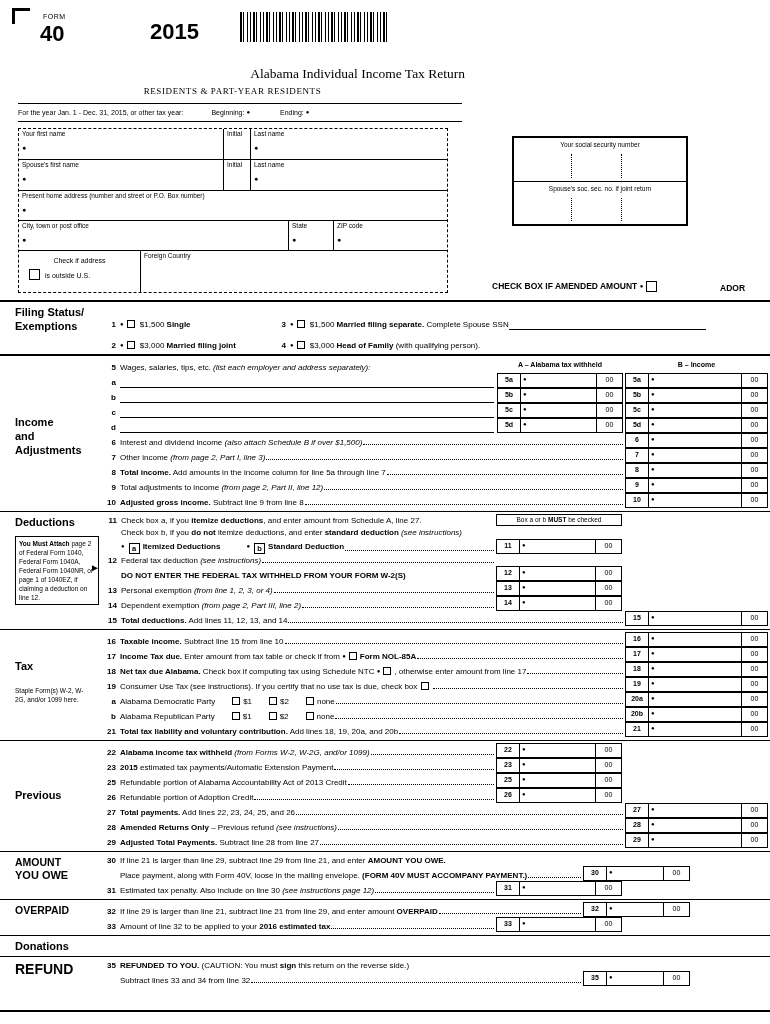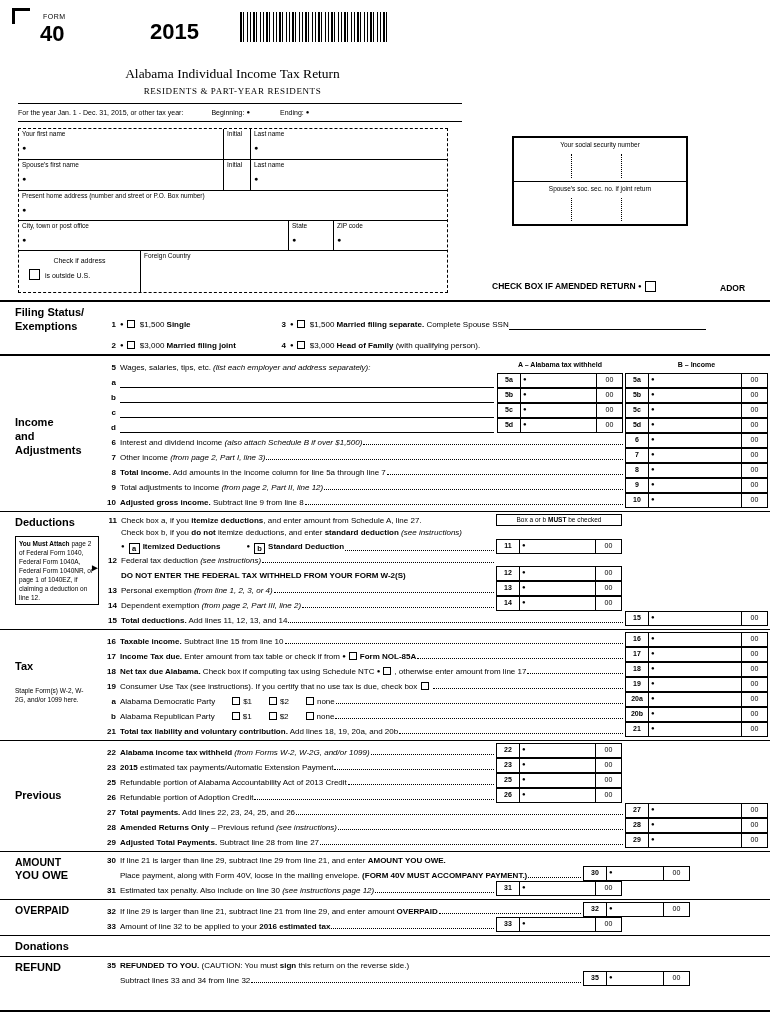--- a/index.html
+++ b/index.html
@@ -7,21 +7,21 @@
   .page{position:relative;width:770px;height:1024px;background:#fff;color:#000;
         font-family:"Liberation Sans",sans-serif;font-size:8px;line-height:1.25;overflow:hidden}
   .b{font-weight:bold}.i{font-style:italic}
   
   .corner{position:absolute;left:12px;top:8px;width:18px;height:16px;border-left:3px solid #000;border-top:3px solid #000}
   .formword{position:absolute;left:43px;top:13px;font-size:7px;letter-spacing:.5px}
   .formnum{position:absolute;left:40px;top:20px;font-size:22px;font-weight:bold}
   .yearbig{position:absolute;left:150px;top:18px;font-size:22px;font-weight:bold}
   .bar{position:absolute;left:240px;top:12px;width:150px;height:30px;
        background:repeating-linear-gradient(90deg,#000 0 2px,#fff 2px 3px,#000 3px 4px,#fff 4px 7px,#000 7px 8px,#fff 8px 10px,#000 10px 11px,#fff 11px 13px)}
-  .title{position:absolute;left:0;top:66px;width:465px;text-align:center;font-family:"Liberation Serif",serif;font-size:13.5px}
+  .title{position:absolute;left:0;top:66px;width:465px;text-align:right;font-family:"Liberation Serif",serif;font-size:13.5px}
   .subtitle{position:absolute;left:0;top:86px;width:465px;text-align:center;font-family:"Liberation Serif",serif;font-size:9px;letter-spacing:.6px}
   .hline{position:absolute;border-top:1px solid #000}
   .taxyear{position:absolute;left:18px;top:109px;width:444px;display:flex;font-size:7px;padding-bottom:3px;border-bottom:1px solid #000}
   .taxyear .seg{margin-left:28px}
   
   .namebox{position:absolute;left:18px;top:128px;width:430px;height:165px;border:1.5px dashed #000;display:flex;flex-direction:column}
   .nrow{display:flex;border-bottom:1px solid #000}
   .nrow:last-child{border-bottom:none;flex:1}
   .ncell{border-right:1px solid #000;padding:1px 3px;font-size:6.5px;overflow:hidden}
   .ncell:last-child{border-right:none}
@@ -154,21 +154,21 @@
       <div class="ssep" style="left:62%"></div>
     </div>
     <div class="ssnhalf">
       <div class="ssnlabel">Spouse's soc. sec. no. if joint return</div>
       <div class="ssep" style="left:33%"></div>
       <div class="ssep" style="left:62%"></div>
     </div>
   </div>
 
   <div class="amended">
-    <span>CHECK BOX IF AMENDED RETURN</span>&nbsp;<span class="blt"></span><span class="cb big"></span>
+    <span>CHECK BOX IF AMENDED AMOUNT</span>&nbsp;<span class="blt"></span><span class="cb big"></span>
   </div>
   <div class="ador">ADOR</div>
 
   <div class="form-body">
 
     <div class="section" style="border-top-width:2.5px">
       <div class="sec-label">
         <div class="st">Filing Status/</div>
         <div class="st">Exemptions</div>
       </div>
@@ -684,21 +684,21 @@
     </div>
 
     <div class="section">
       <div class="sec-label">
         <div class="st">Donations</div>
       </div>
     </div>
 
     <div class="section">
       <div class="sec-label">
-        <div class="st" style="font-size:11px">REFUND</div>
+        <div class="st" style="font-size:14px">REFUND</div>
       </div>
       <div class="sec-body">
         <div class="row" style="min-height:12px">
           <span class="num">35</span>
           <span class="txt"><span class="b">REFUNDED TO YOU.</span><span> (CAUTION: You must </span><span class="b">sign</span><span> this return on the reverse side.)</span></span>
           <span class="fill"></span>
         </div>
         <div class="row">
           <span class="num"></span>
           <span class="txt"><span>Subtract lines 33 and 34 from line 32</span></span>

